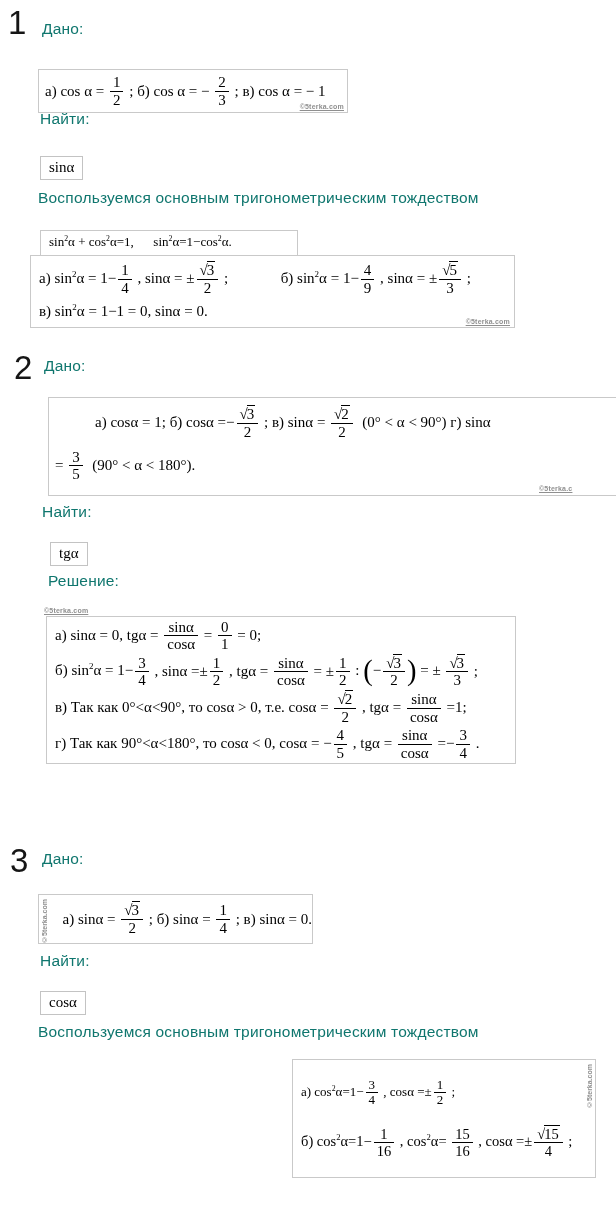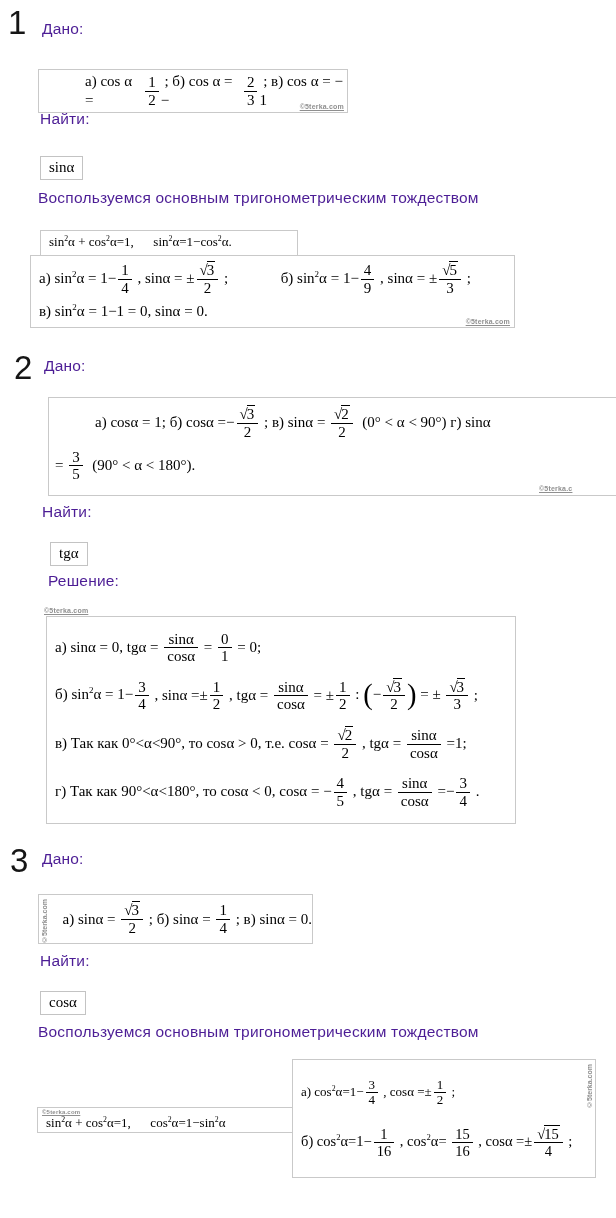--- a/index.html
+++ b/index.html
@@ -8,21 +8,21 @@
     position:relative; width:616px; height:1218px;
     background:#ffffff; overflow:hidden;
     font-family:"Liberation Sans","DejaVu Sans",sans-serif;
   }
   .abs { position:absolute; }
   .pnum {
     font-family:"Liberation Sans","DejaVu Sans",sans-serif;
     font-size:33px; line-height:1; color:#151515; font-weight:400;
   }
   .label {
-    font-size:15.5px; color:#4c1d95; letter-spacing:0.2px;
+    font-size:15.5px; color:#0f766e; letter-spacing:0.2px;
   }
   .math {
     font-family:"Liberation Serif","DejaVu Serif",serif;
     font-size:15px; color:#000; white-space:pre-wrap; line-height:1.25;
   }
   .fbox {
     border:1px solid #c9c9c9; background:#fff;
   }
   .findbox {
     display:inline-block; border:1px solid #c3c3c3; background:#fff;
@@ -57,21 +57,21 @@
   .center-line { display:flex; align-items:center; justify-content:flex-end; height:100%; }
 </style>
 </head>
 <body>
 
 <div id="screen">
 
   <div class="abs pnum" style="left:8px; top:6px;">1</div>
   <div class="abs label" style="left:42px; top:20px;">Дано:</div>
 
-  <div class="abs fbox" style="left:38px; top:69px; width:310px; height:44px;padding-left:40px;">
+  <div class="abs fbox" style="left:38px; top:69px; width:310px; height:44px;">
     <div class="math given1" style="height:100%;"><span>а) cos α = </span><span class="frac"><span class="num">1</span><span class="den">2</span></span><span> ; б) cos α = − </span><span class="frac"><span class="num">2</span><span class="den">3</span></span><span> ; в) cos α = − 1</span></div>
     <span class="wm abs" style="right:3px; bottom:2px;">©5terka.com</span>
   </div>
 
   <div class="abs label" style="left:40px; top:110px;">Найти:</div>
   <div class="abs findbox" style="left:40px; top:156px;"><span>sinα</span></div>
   <div class="abs label" style="left:38px; top:189px;">Воспользуемся основным тригонометрическим тождеством</div>
 
   <div class="abs fbox" style="left:40px; top:230px; width:258px; height:42px;">
     <div class="math" style="font-size:13px; padding:3px 0 0 8px;"><span>sin<sup>2</sup>α + cos<sup>2</sup>α=1,  sin<sup>2</sup>α=1−cos<sup>2</sup>α.</span></div>
@@ -93,45 +93,41 @@
     <div class="math" style="padding:8px 0 0 46px;"><span>а) cosα = 1; б) cosα =−</span><span class="frac"><span class="num"><span class="sqrt">√</span><span class="rad">3</span></span><span class="den">2</span></span><span> ; в) sinα = </span><span class="frac"><span class="num"><span class="sqrt">√</span><span class="rad">2</span></span><span class="den">2</span></span><span>  (0° &lt; α &lt; 90°) г) sinα</span></div>
     <div class="math" style="padding:8px 0 0 6px;"><span>= </span><span class="frac"><span class="num">3</span><span class="den">5</span></span><span>  (90° &lt; α &lt; 180°).</span></div>
     <span class="wm abs" style="left:490px; bottom:3px;">©5terka.c</span>
   </div>
 
   <div class="abs label" style="left:42px; top:503px;">Найти:</div>
   <div class="abs findbox" style="left:50px; top:542px;"><span>tgα</span></div>
   <div class="abs label" style="left:48px; top:572px;">Решение:</div>
 
   <span class="wm abs" style="left:44px; top:607px;">©5terka.com</span>
-  <div class="abs fbox" style="left:46px; top:616px; width:470px; height:208px;">
+  <div class="abs fbox" style="left:46px; top:616px; width:470px; height:148px;">
     <div class="sol-lines">
       <div class="math"><span>а) sinα = 0, tgα = </span><span class="frac"><span class="num">sinα</span><span class="den">cosα</span></span><span> = </span><span class="frac"><span class="num">0</span><span class="den">1</span></span><span> = 0;</span></div>
       <div class="math"><span>б) sin<sup>2</sup>α = 1−</span><span class="frac"><span class="num">3</span><span class="den">4</span></span><span> , sinα =±</span><span class="frac"><span class="num">1</span><span class="den">2</span></span><span> , tgα = </span><span class="frac"><span class="num">sinα</span><span class="den">cosα</span></span><span> = ±</span><span class="frac"><span class="num">1</span><span class="den">2</span></span><span> : <span class="bigp">(</span>−</span><span class="frac"><span class="num"><span class="sqrt">√</span><span class="rad">3</span></span><span class="den">2</span></span><span><span class="bigp">)</span> = ± </span><span class="frac"><span class="num"><span class="sqrt">√</span><span class="rad">3</span></span><span class="den">3</span></span><span> ;</span></div>
       <div class="math"><span>в) Так как 0°&lt;α&lt;90°, то cosα &gt; 0, т.е. cosα = </span><span class="frac"><span class="num"><span class="sqrt">√</span><span class="rad">2</span></span><span class="den">2</span></span><span> , tgα = </span><span class="frac"><span class="num">sinα</span><span class="den">cosα</span></span><span> =1;</span></div>
       <div class="math"><span>г) Так как 90°&lt;α&lt;180°, то cosα &lt; 0, cosα = −</span><span class="frac"><span class="num">4</span><span class="den">5</span></span><span> , tgα = </span><span class="frac"><span class="num">sinα</span><span class="den">cosα</span></span><span> =−</span><span class="frac"><span class="num">3</span><span class="den">4</span></span><span> .</span></div>
     </div>
   </div>
 
   <div class="abs pnum" style="left:10px; top:844px;">3</div>
   <div class="abs label" style="left:42px; top:850px;">Дано:</div>
 
   <div class="abs fbox" style="left:38px; top:894px; width:275px; height:50px;">
     <span class="wm-vert abs" style="left:2px; top:4px;">©5terka.com</span>
     <div class="math center-line" style="padding-left:10px;"><span>а) sinα = </span><span class="frac"><span class="num"><span class="sqrt">√</span><span class="rad">3</span></span><span class="den">2</span></span><span> ; б) sinα = </span><span class="frac"><span class="num">1</span><span class="den">4</span></span><span> ; в) sinα = 0.</span></div>
   </div>
 
   <div class="abs label" style="left:40px; top:952px;">Найти:</div>
   <div class="abs findbox" style="left:40px; top:991px;"><span>cosα</span></div>
   <div class="abs label" style="left:38px; top:1023px;">Воспользуемся основным тригонометрическим тождеством</div>
 
-  <div class="abs fbox" style="left:37px; top:1107px; width:256px; height:26px;">
-    <span class="wm abs" style="left:4px; top:1px; font-size:6px;">©5terka.com</span>
-    <div class="math" style="font-size:13px; padding:7px 0 0 8px;"><span>sin<sup>2</sup>α + cos<sup>2</sup>α=1,  cos<sup>2</sup>α=1−sin<sup>2</sup>α</span></div>
-  </div>
 
   <div class="abs fbox" style="left:292px; top:1059px; width:304px; height:119px;">
     <span class="wm-vert abs" style="right:2px; top:4px;">©5terka.com</span>
     <div class="sol-lines" style="padding-right:14px;">
       <div class="math" style="font-size:13px;"><span>а) cos<sup>2</sup>α=1−</span><span class="frac"><span class="num">3</span><span class="den">4</span></span><span> , cosα =±</span><span class="frac"><span class="num">1</span><span class="den">2</span></span><span> ;</span></div>
       <div class="math" style="font-size:14.5px;"><span>б) cos<sup>2</sup>α=1−</span><span class="frac"><span class="num">1</span><span class="den">16</span></span><span> , cos<sup>2</sup>α= </span><span class="frac"><span class="num">15</span><span class="den">16</span></span><span> , cosα =±</span><span class="frac"><span class="num"><span class="sqrt">√</span><span class="rad">15</span></span><span class="den">4</span></span><span> ;</span></div>
     </div>
   </div>
 
 </div>

